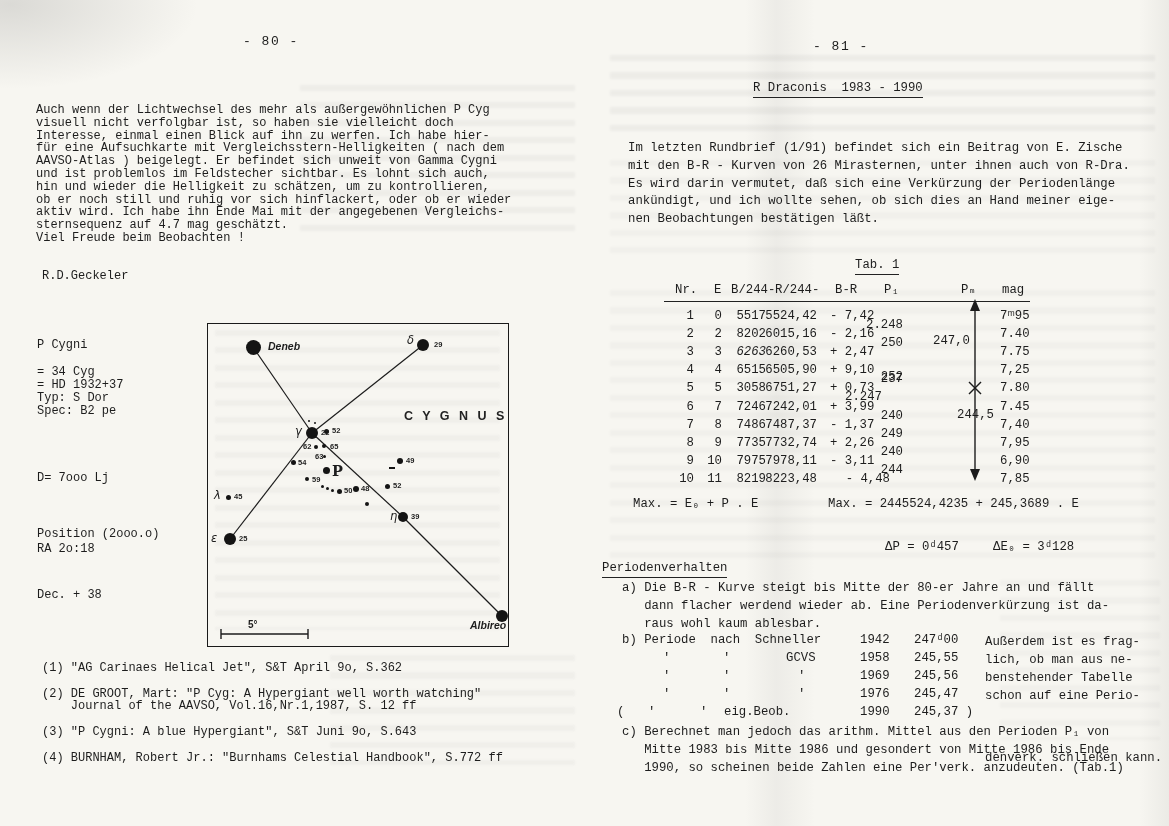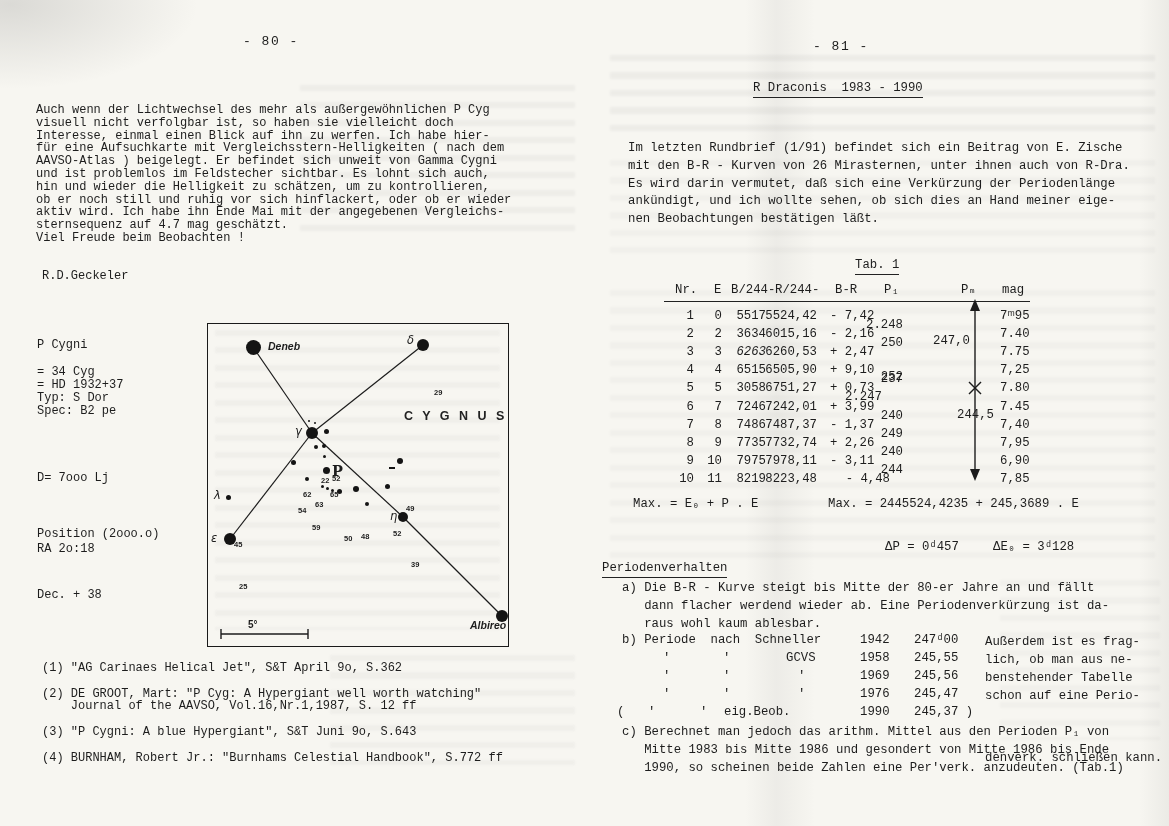--- a/index.html
+++ b/index.html
@@ -10,21 +10,21 @@
   .tt{line-height:14px;}
   .hd{font-size:13px;letter-spacing:1.5px;}
   .u{border-bottom:1.4px solid #222;padding-bottom:1.5px;}
   .cell{position:absolute;white-space:pre;font-size:12.3px;line-height:13px;}
   .rule{position:absolute;background:#222;height:1.3px;}
   
   .chart{position:absolute;left:207px;top:323px;width:300px;height:322px;border:1.7px solid #1a1a1a;}
   .dot{position:absolute;background:#141414;border-radius:50%;}
   .dash{position:absolute;background:#141414;}
   .lg{position:absolute;font-family:"DejaVu Sans",sans-serif;font-style:italic;font-size:11.5px;line-height:11px;}
-  .ln{position:absolute;font-family:"Liberation Sans","DejaVu Sans",sans-serif;font-size:7.5px;font-weight:700;line-height:8px;margin-top:48px;}
+  .ln{position:absolute;font-family:"Liberation Sans","DejaVu Sans",sans-serif;font-size:7.5px;font-weight:700;line-height:8px;}
   .ls{position:absolute;font-family:"Liberation Sans","DejaVu Sans",sans-serif;font-size:10.5px;font-style:italic;font-weight:700;line-height:11px;}
   .lp{position:absolute;font-family:"DejaVu Serif",serif;font-size:14.5px;font-weight:700;line-height:13px;}
   .lk{position:absolute;font-family:"Liberation Sans","DejaVu Sans",sans-serif;font-size:12.5px;font-weight:700;letter-spacing:3px;line-height:13px;color:#222;}
   .lsc{position:absolute;font-family:"Liberation Sans","DejaVu Sans",sans-serif;font-size:10px;font-weight:700;line-height:10px;}
   
   .ghost{position:absolute;filter:blur(1.2px);
          background:repeating-linear-gradient(180deg,rgba(110,110,110,.13) 0 6px,rgba(0,0,0,0) 6px 17.5px);}
   .shade{position:absolute;pointer-events:none;}
 </style>
 </head>
@@ -155,21 +155,21 @@
       <span class="cell" style="left: 1002px; top: 284px;">mag</span>
       <div class="rule" style="left: 664px; top: 301px; width: 366px;"></div>
       <span class="cell" style="left: 662px; top: 310px; width: 32px; text-align: right;">1</span>
       <span class="cell" style="left: 696px; top: 310px; width: 26px; text-align: right;">0</span>
       <span class="cell" style="left: 728px; top: 310px; width: 38px; text-align: right;">5517</span>
       <span class="cell" style="left: 764px; top: 310px; width: 53px; text-align: right;">5524,42</span>
       <span class="cell" style="left: 830px; top: 310px; width: 60px; text-align: left;">- 7,42</span>
       <span class="cell" style="left: 1000px; top: 310px; width: 40px; text-align: left;">7ᵐ95</span>
       <span class="cell" style="left: 662px; top: 328.1px; width: 32px; text-align: right;">2</span>
       <span class="cell" style="left: 696px; top: 328.1px; width: 26px; text-align: right;">2</span>
-      <span class="cell" style="left: 728px; top: 328.1px; width: 38px; text-align: right;">3634</span>
+      <span class="cell" style="left: 728px; top: 328.1px; width: 38px; text-align: right;">8202</span>
       <span class="cell" style="left: 764px; top: 328.1px; width: 53px; text-align: right;">6015,16</span>
       <span class="cell" style="left: 830px; top: 328.1px; width: 60px; text-align: left;">- 2,16</span>
       <span class="cell" style="left: 1000px; top: 328.1px; width: 40px; text-align: left;">7.40</span>
       <span class="cell" style="left: 662px; top: 346.2px; width: 32px; text-align: right;">3</span>
       <span class="cell" style="left: 696px; top: 346.2px; width: 26px; text-align: right;">3</span>
       <span class="cell" style="left: 728px; top: 346.2px; width: 38px; text-align: right; font-style: italic;">6263</span>
       <span class="cell" style="left: 764px; top: 346.2px; width: 53px; text-align: right;">6260,53</span>
       <span class="cell" style="left: 830px; top: 346.2px; width: 60px; text-align: left;">+ 2,47</span>
       <span class="cell" style="left: 1000px; top: 346.2px; width: 40px; text-align: left;">7.75</span>
       <span class="cell" style="left: 662px; top: 364.3px; width: 32px; text-align: right;">4</span>

